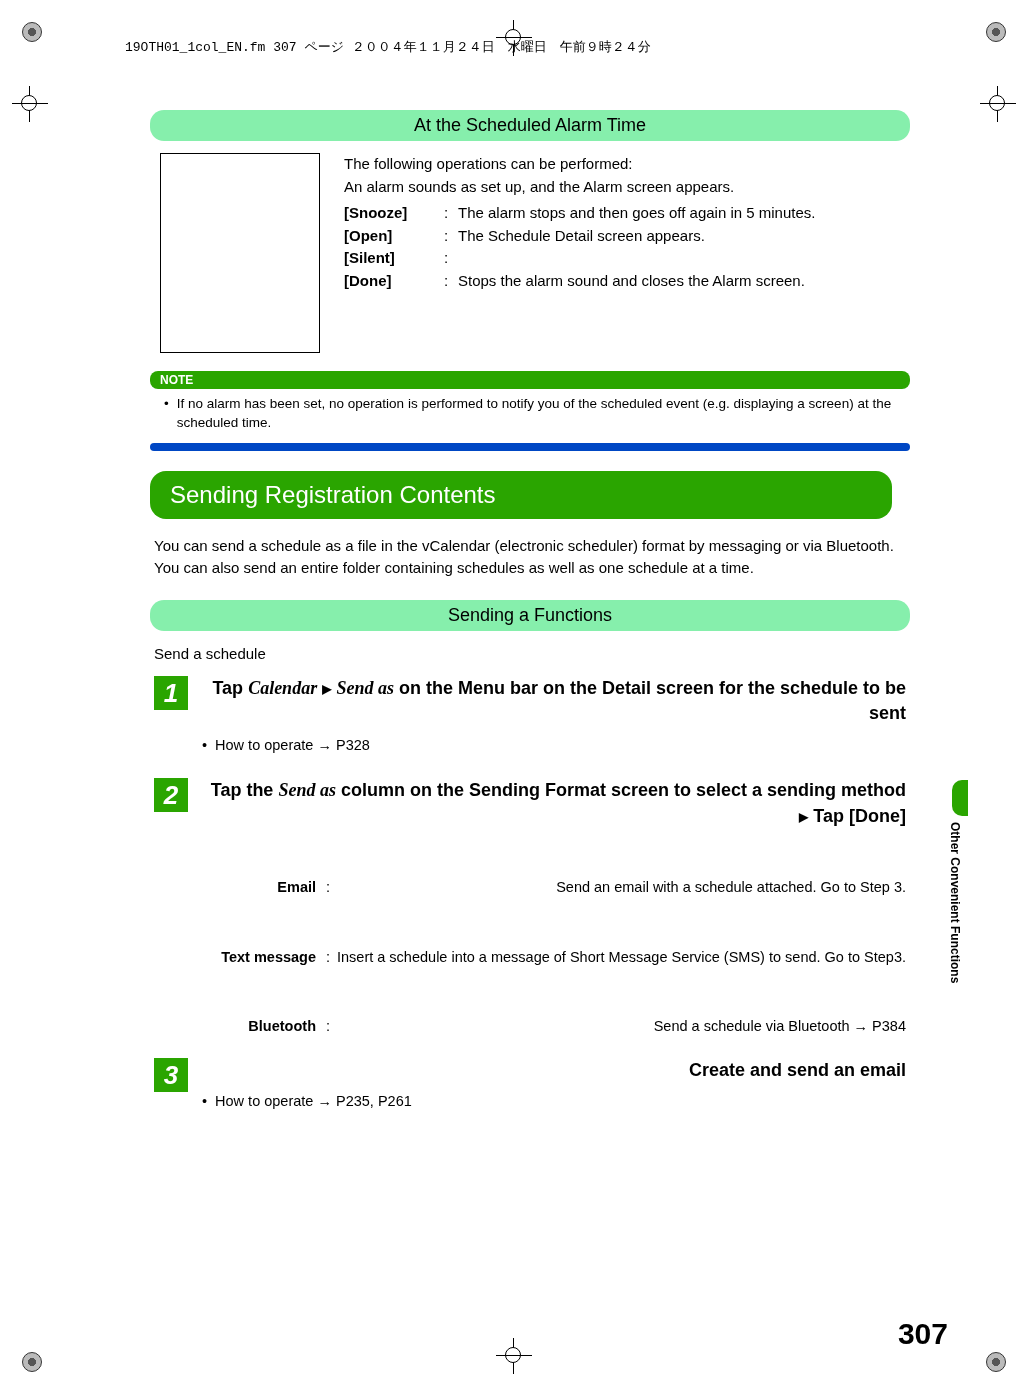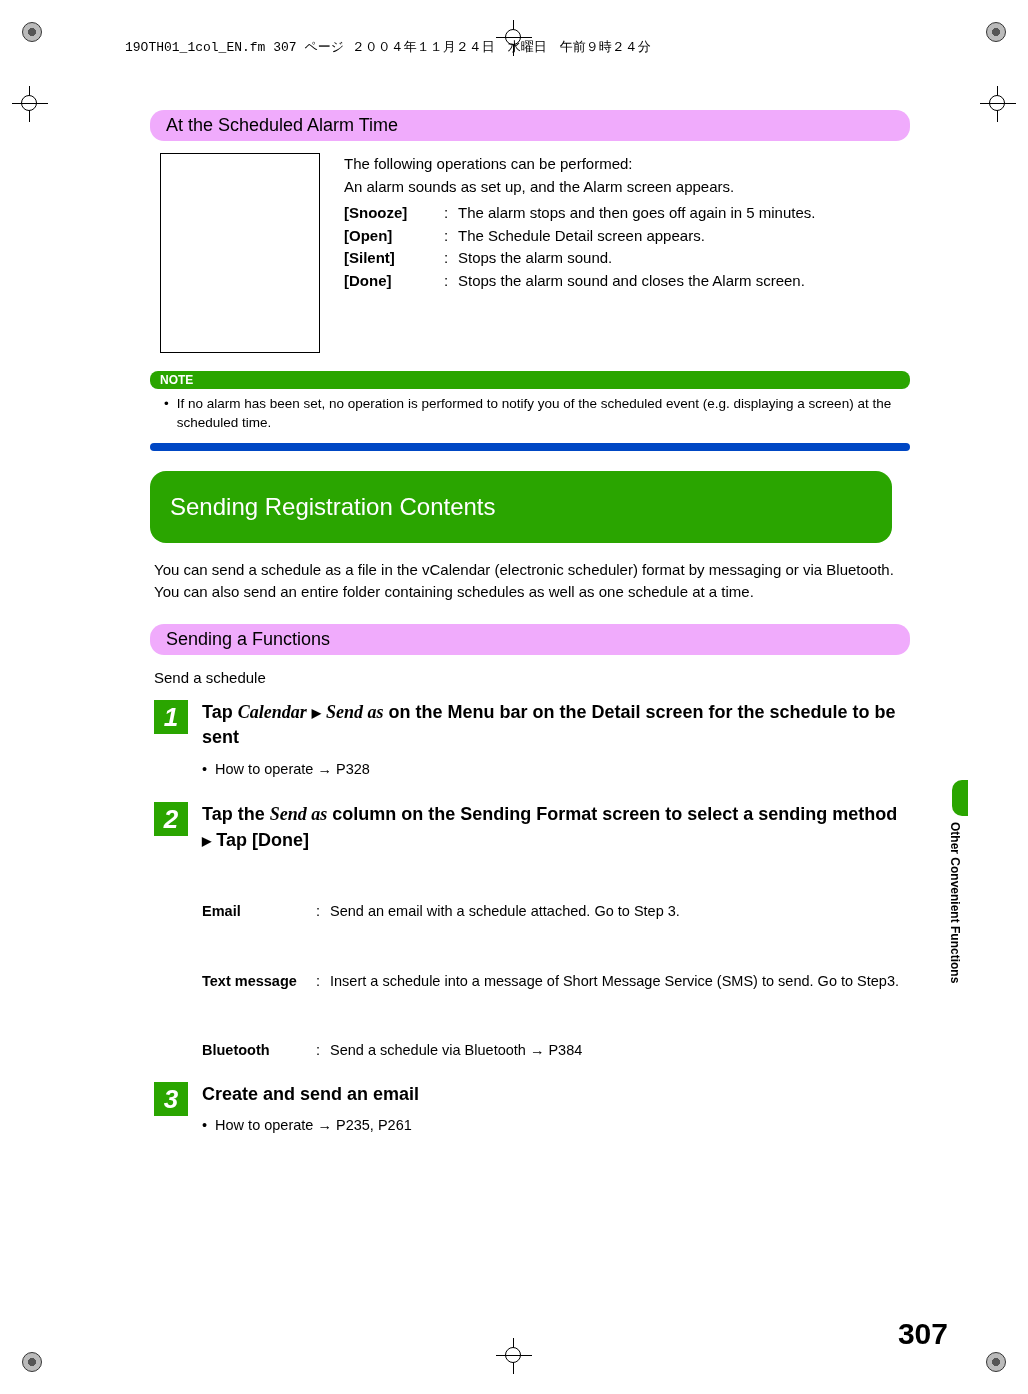--- a/index.html
+++ b/index.html
@@ -49,32 +49,33 @@
     font-family: "Courier New", monospace;
   }
 
   .page {
     position: absolute;
     top: 110px;
     left: 150px;
     width: 760px;
   }
   .h-subsection {
-    background: #f0abfc;
+    background: #86efac;
     color: #000;
     border-radius: 14px;
     padding: 5px 16px;
     font-size: 18px;
     margin-bottom: 12px;
+    text-align: center;
   }
   .h-section {
     background: #2aa500;
     color: #fff;
     border-radius: 16px;
-    padding: 22px 20px;
+    padding: 10px 20px;
     font-size: 24px;
     margin: 20px 18px 16px 0;
   }
 
   .alarm-block {
     display: flex;
     gap: 24px;
     margin-bottom: 18px;
     padding: 0 10px;
   }
@@ -132,21 +133,21 @@
     background: #2aa500;
     color: #fff;
     width: 34px; height: 34px;
     font-size: 26px;
     font-weight: bold;
     font-style: italic;
     text-align: center;
     line-height: 34px;
     flex-shrink: 0;
   }
-  .step-body { flex: 1; }
+  .step-body { flex: 1; text-align: right; }
   .step-title {
     font-size: 18px;
     font-weight: bold;
     line-height: 1.4;
     margin-bottom: 8px;
   }
   .menu-italic { font-family: "Times New Roman", serif; font-style: italic; font-weight: bold; }
   .tri { font-size: 12px; vertical-align: 1px; }
   .step-sub {
     font-size: 14.5px;
@@ -230,21 +231,20 @@
           <div class="def-desc">The alarm stops and then goes off again in 5 minutes.</div>
         </div>
         <div class="def-row">
           <div class="def-term">[Open]</div>
           <div class="def-colon">:</div>
           <div class="def-desc">The Schedule Detail screen appears.</div>
         </div>
         <div class="def-row">
           <div class="def-term">[Silent]</div>
           <div class="def-colon">:</div>
-          <div class="def-desc">Stops the alarm sound.</div>
         </div>
         <div class="def-row">
           <div class="def-term">[Done]</div>
           <div class="def-colon">:</div>
           <div class="def-desc">Stops the alarm sound and closes the Alarm screen.</div>
         </div>
       </div>
     </div>
   </div>
 

